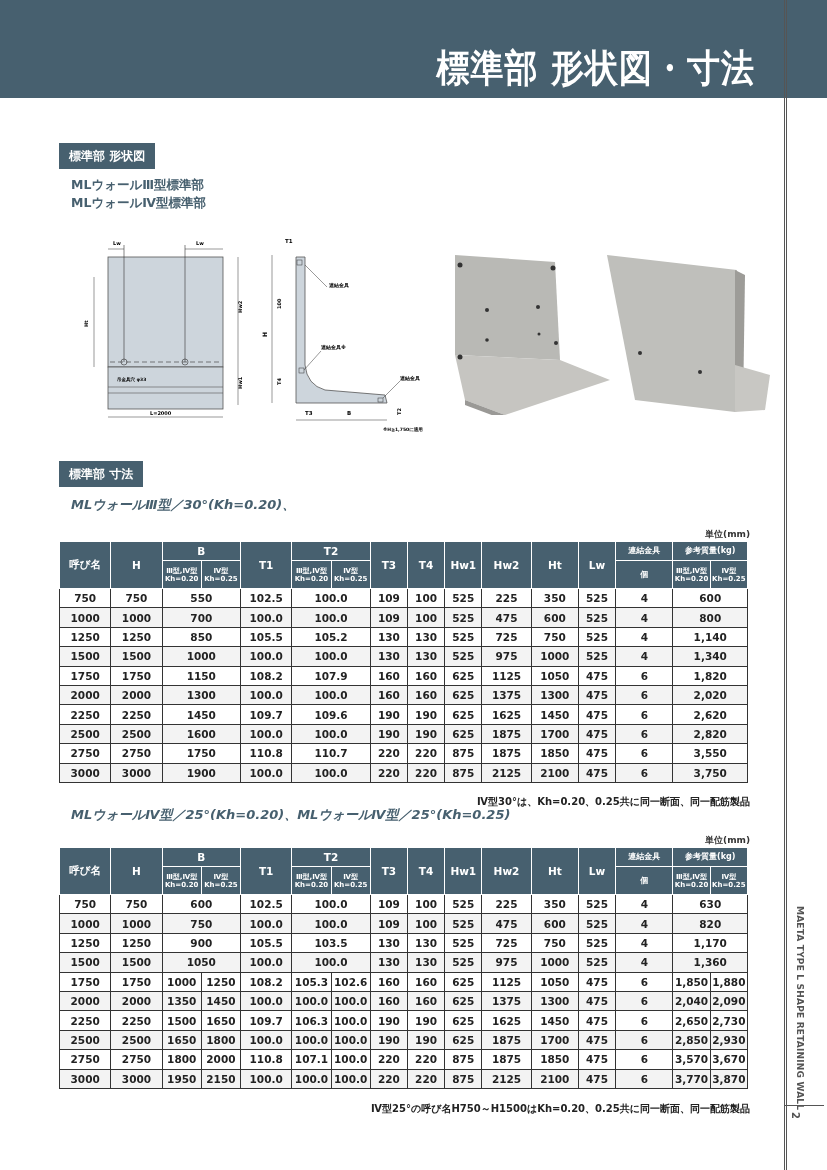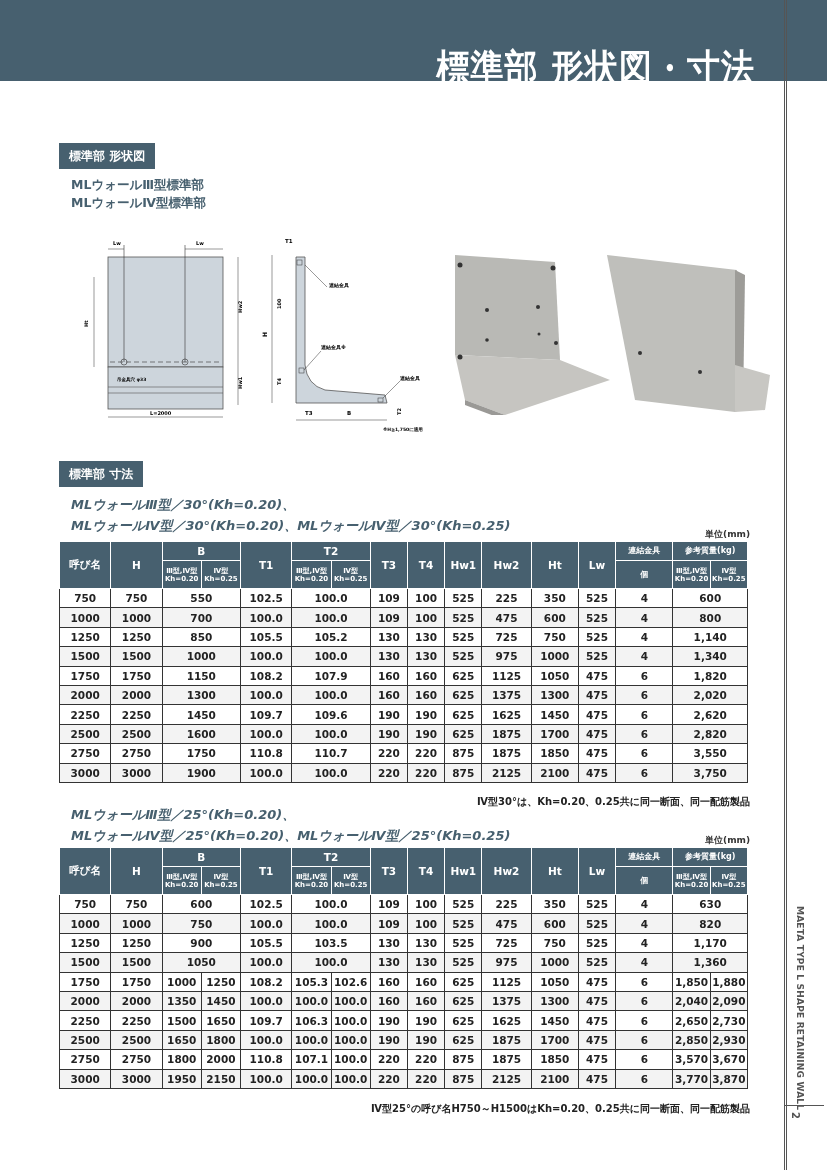--- a/index.html
+++ b/index.html
@@ -1,18 +1,18 @@
 <!DOCTYPE html>
 <html><head>
 <meta charset="utf-8">
 <style>
   html, body { margin:0; padding:0; }
   body { width:827px; height:1170px; position:relative; background:#fff; overflow:hidden;
          font-family:"DejaVu Sans", sans-serif; color:#222; }
-  .header-band { position:absolute; left:0; top:0; width:827px; height:81px; background:#47606f; }
+  .header-band { position:absolute; left:0; top:0; width:827px; height:98px; background:#47606f; }
   .page-title { position:absolute; right:72px; top:46px; color:#fff; font-family:"DejaVu Serif", serif;
                 font-size:33px; font-weight:bold; letter-spacing:1px; transform:scaleY(1.15); }
   .vline { position:absolute; top:0; bottom:0; width:1px; background:#555; }
   .side-divider { position:absolute; left:784px; width:40px; height:1px; background:#555; top:1105px; }
   .side-text { position:absolute; left:791px; top:906px; width:14px; writing-mode:vertical-rl;
                font-size:9px; font-weight:bold; color:#555; letter-spacing:0.2px; white-space:nowrap; }
   .side-page { position:absolute; left:790px; top:1112px; writing-mode:vertical-rl; font-size:10px; font-weight:bold; color:#555; }
   .section-tag { position:absolute; left:59px; background:#47606f; color:#fff; font-size:12px; font-weight:bold;
                  padding:5px 10px; height:16px; line-height:16px; }
   .subtitle { position:absolute; left:71px; color:#47606f; font-weight:bold; font-size:12.5px; line-height:18px; }
@@ -112,21 +112,20 @@
   <polygon points="130,20 140,25 138,158 130,162" fill="#9d9c98"></polygon>
   <polygon points="130,115 165,125 160,160 130,162" fill="#c8c7c3"></polygon>
   <circle cx="35" cy="103" r="2" fill="#333"></circle>
     <circle cx="95" cy="122" r="2" fill="#333"></circle>
 </svg>
 
 <div class="section-tag" style="top:461px;">標準部 寸法</div>
 
 <div class="subtitle big" style="top:494px;">
   <div>MLウォールⅢ型／30°(Kh=0.20)、</div>
-  <div>MLウォールⅣ型／30°(Kh=0.20)、MLウォールⅣ型／30°(Kh=0.25)</div>
 </div>
 <div class="unit-label" style="top:528px;">単位(mm)</div>
 
 <table class="dim" id="table1" style="top:541px;">
   <thead>
     <tr style="height:19px;">
       <th rowspan="2" style="width:50px;">呼び名</th>
       <th rowspan="2" style="width:50px;">H</th>
       <th colspan="2">B</th>
       <th rowspan="2" style="width:50px;">T1</th>
@@ -299,21 +298,20 @@
         <td>2100</td>
         <td>475</td>
         <td>6</td>
         <td colspan="2">3,750</td>
       </tr>
     </tbody>
 </table>
 <div class="note" style="top:795px;">Ⅳ型30°は、Kh=0.20、0.25共に同一断面、同一配筋製品</div>
 
 <div class="subtitle big" style="top:804px;">
-  <div>MLウォールⅢ型／25°(Kh=0.20)、</div>
   <div>MLウォールⅣ型／25°(Kh=0.20)、MLウォールⅣ型／25°(Kh=0.25)</div>
 </div>
 <div class="unit-label" style="top:834px;">単位(mm)</div>
 
 <table class="dim" id="table2" style="top:847px;">
   <thead>
     <tr style="height:19px;">
       <th rowspan="2" style="width:50px;">呼び名</th>
       <th rowspan="2" style="width:50px;">H</th>
       <th colspan="2">B</th>

